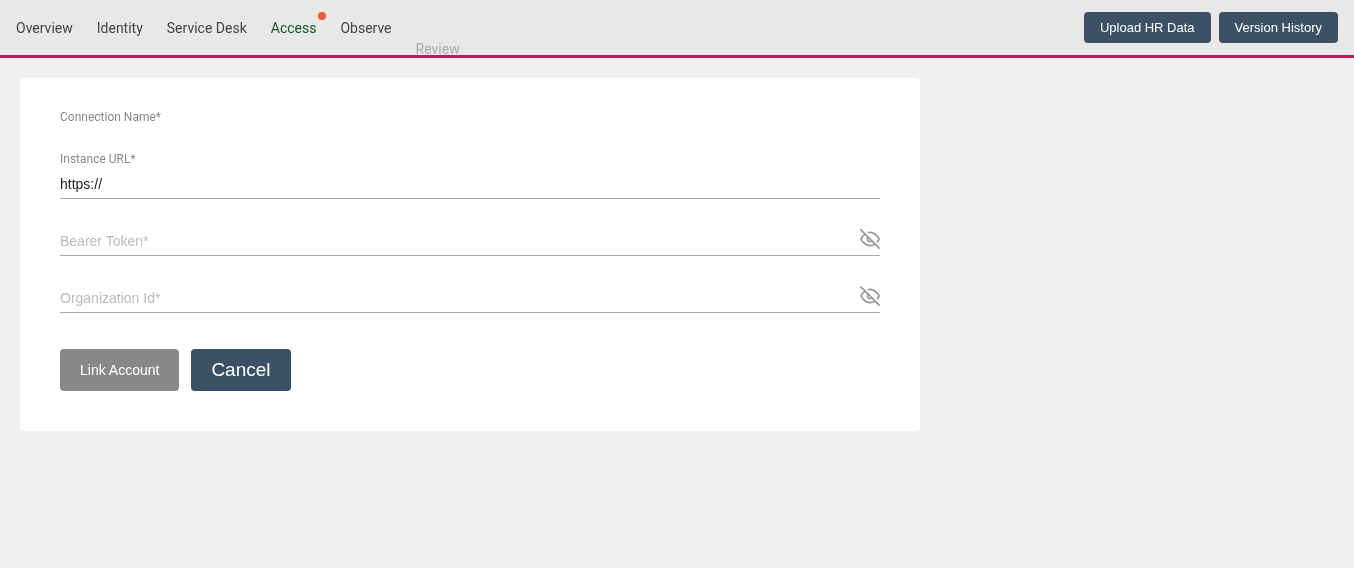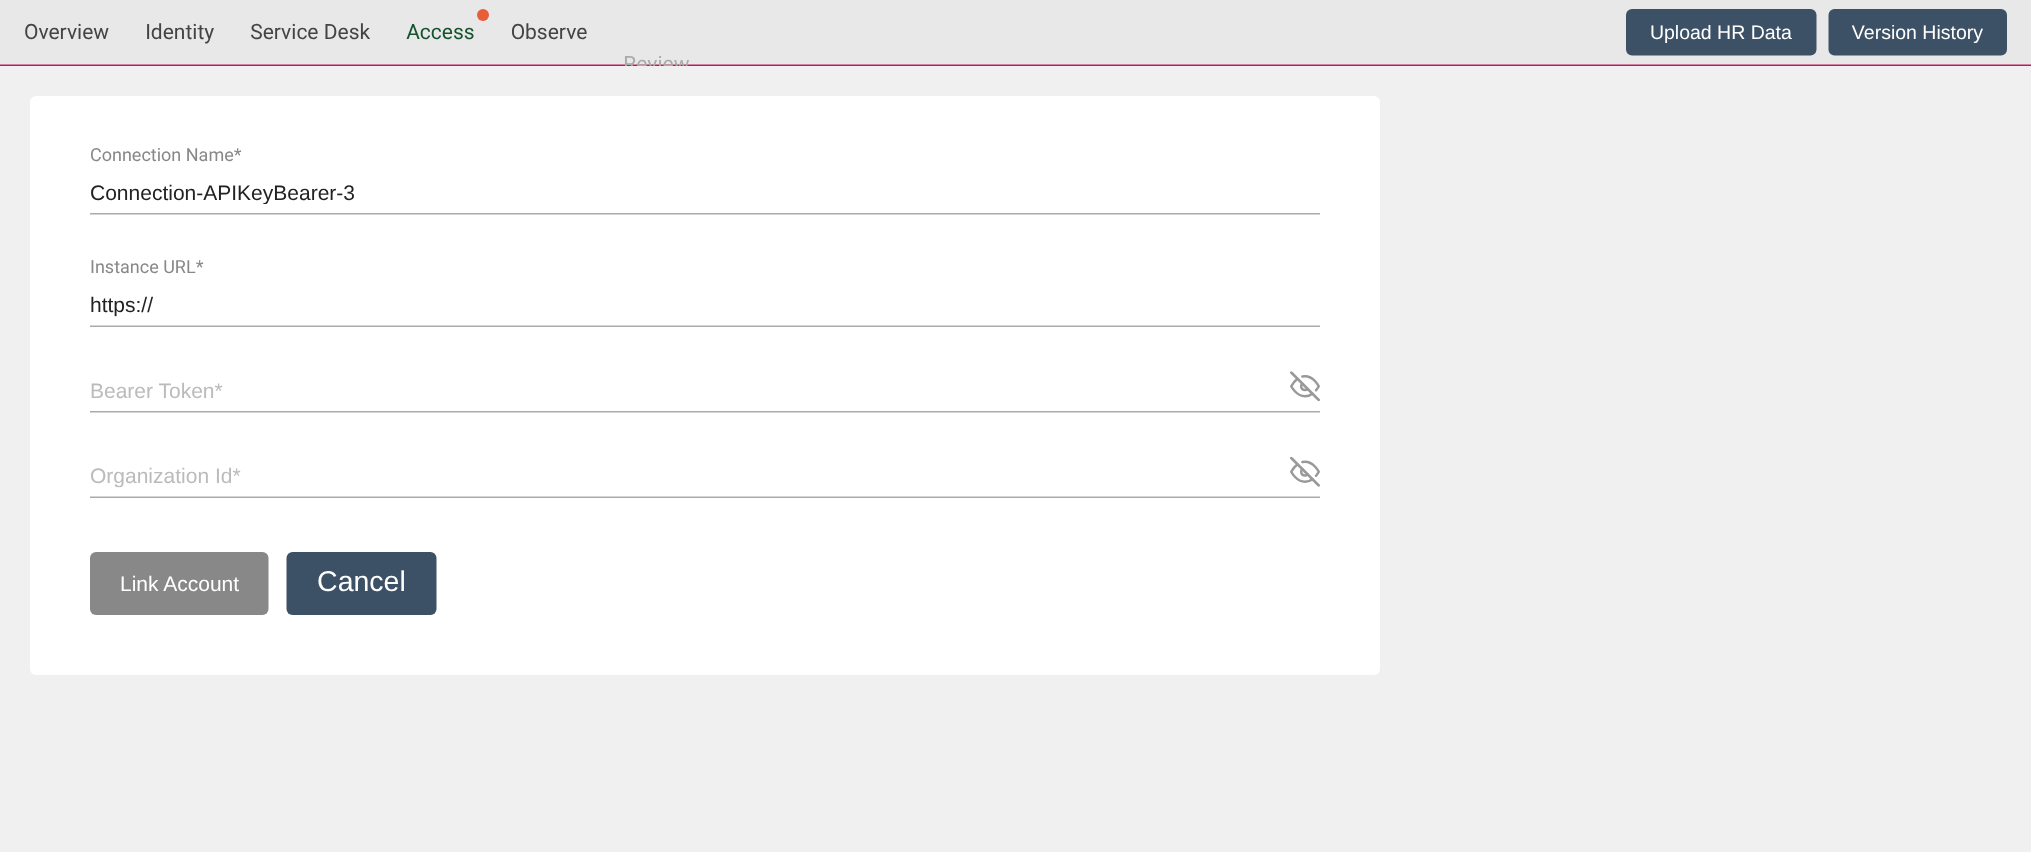--- a/index.html
+++ b/index.html
@@ -9,22 +9,22 @@
       width: 1354px;
       height: 568px;
       overflow: hidden;
     }
 
     
     .top-nav {
       display: flex;
       align-items: center;
       background: #e8e8e8;
-      border-bottom: 1px solid #be185d;
-      height: 44px;
+      border-bottom: 3px solid #be185d;
+      height: 58px;
       padding: 0 16px;
     }
     .nav-items {
       display: flex;
       align-items: center;
       gap: 24px;
       flex: 1;
     }
     .nav-item {
       font-size: 14px;
@@ -238,23 +238,20 @@
 </div>
 
 <div class="main-layout">
 
 
   <div class="content-area">
     <div class="form-card">
 
       <div class="form-field">
         <label class="field-label">Connection Name*</label>
-        <div class="field-input-wrapper">
-          <input class="field-input" type="text" value="Connection-APIKeyBearer-3" style="">
-        </div>
       </div>
 
       <div class="form-field">
         <label class="field-label">Instance URL*</label>
         <div class="field-input-wrapper">
           <input class="field-input" type="text" value="https://" style="">
         </div>
       </div>
 
       <div class="form-field">

